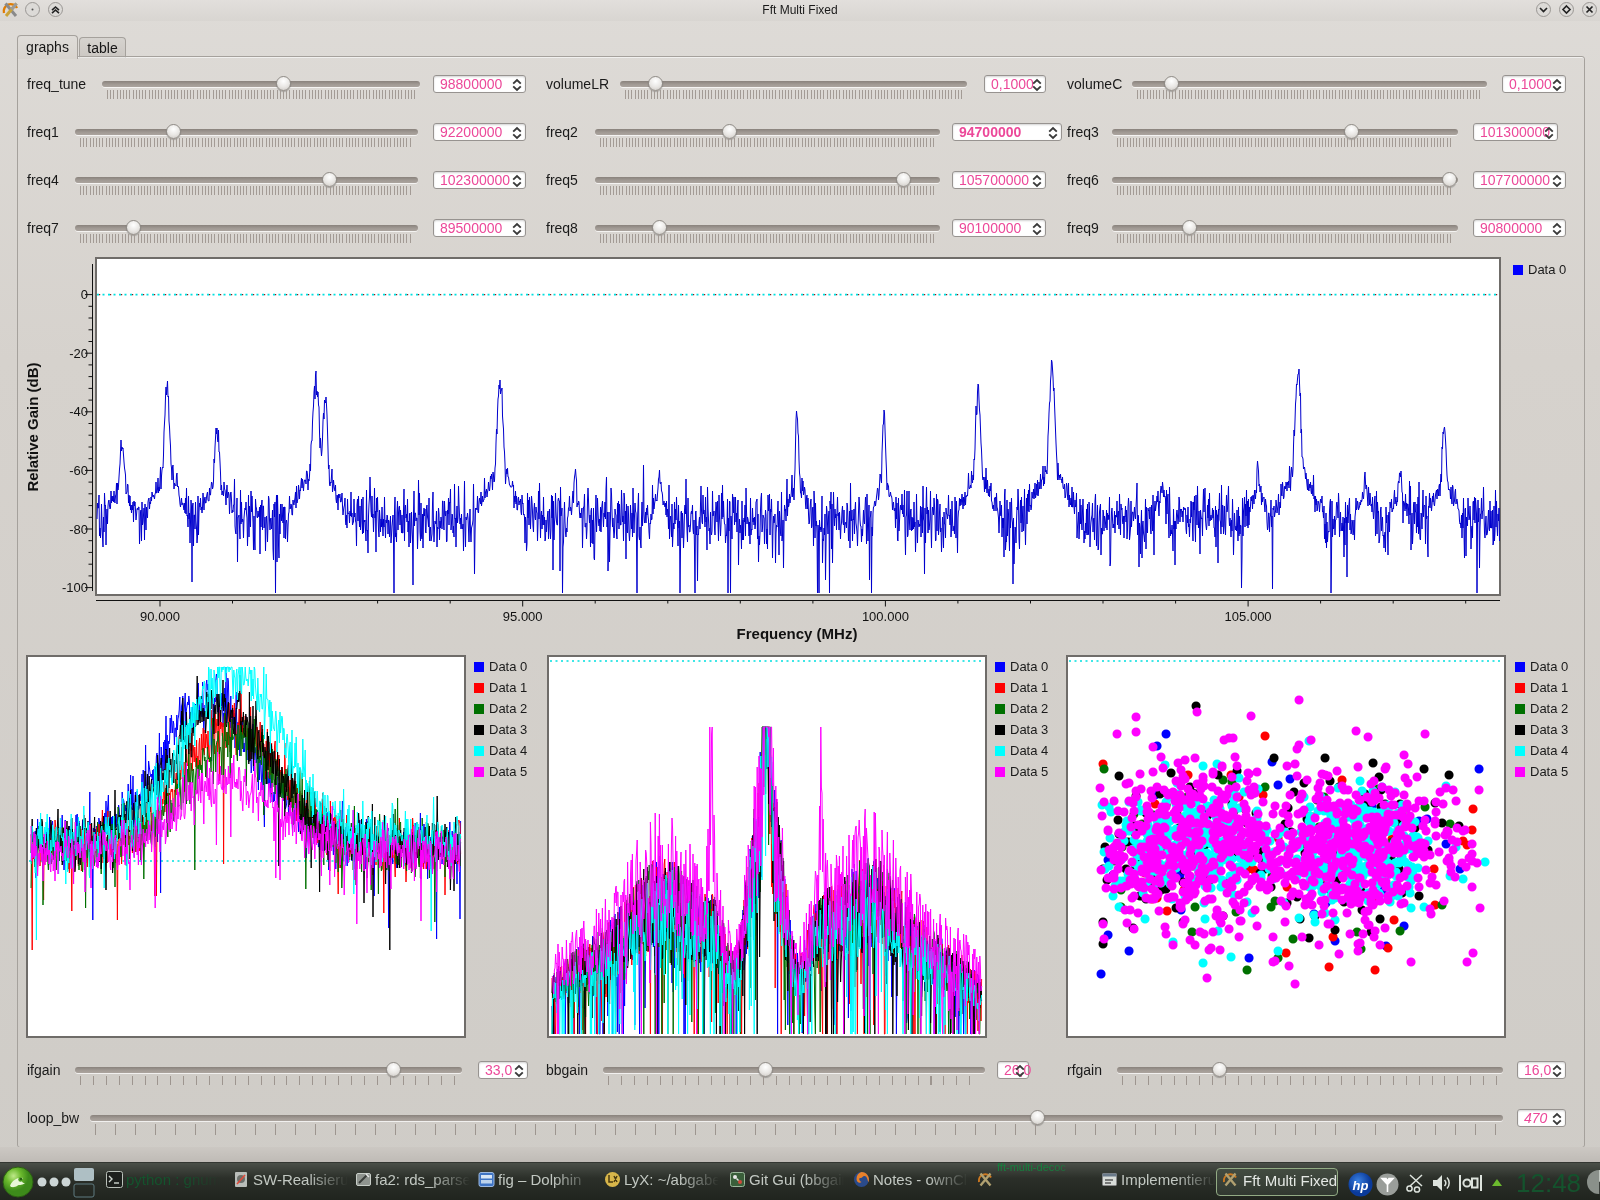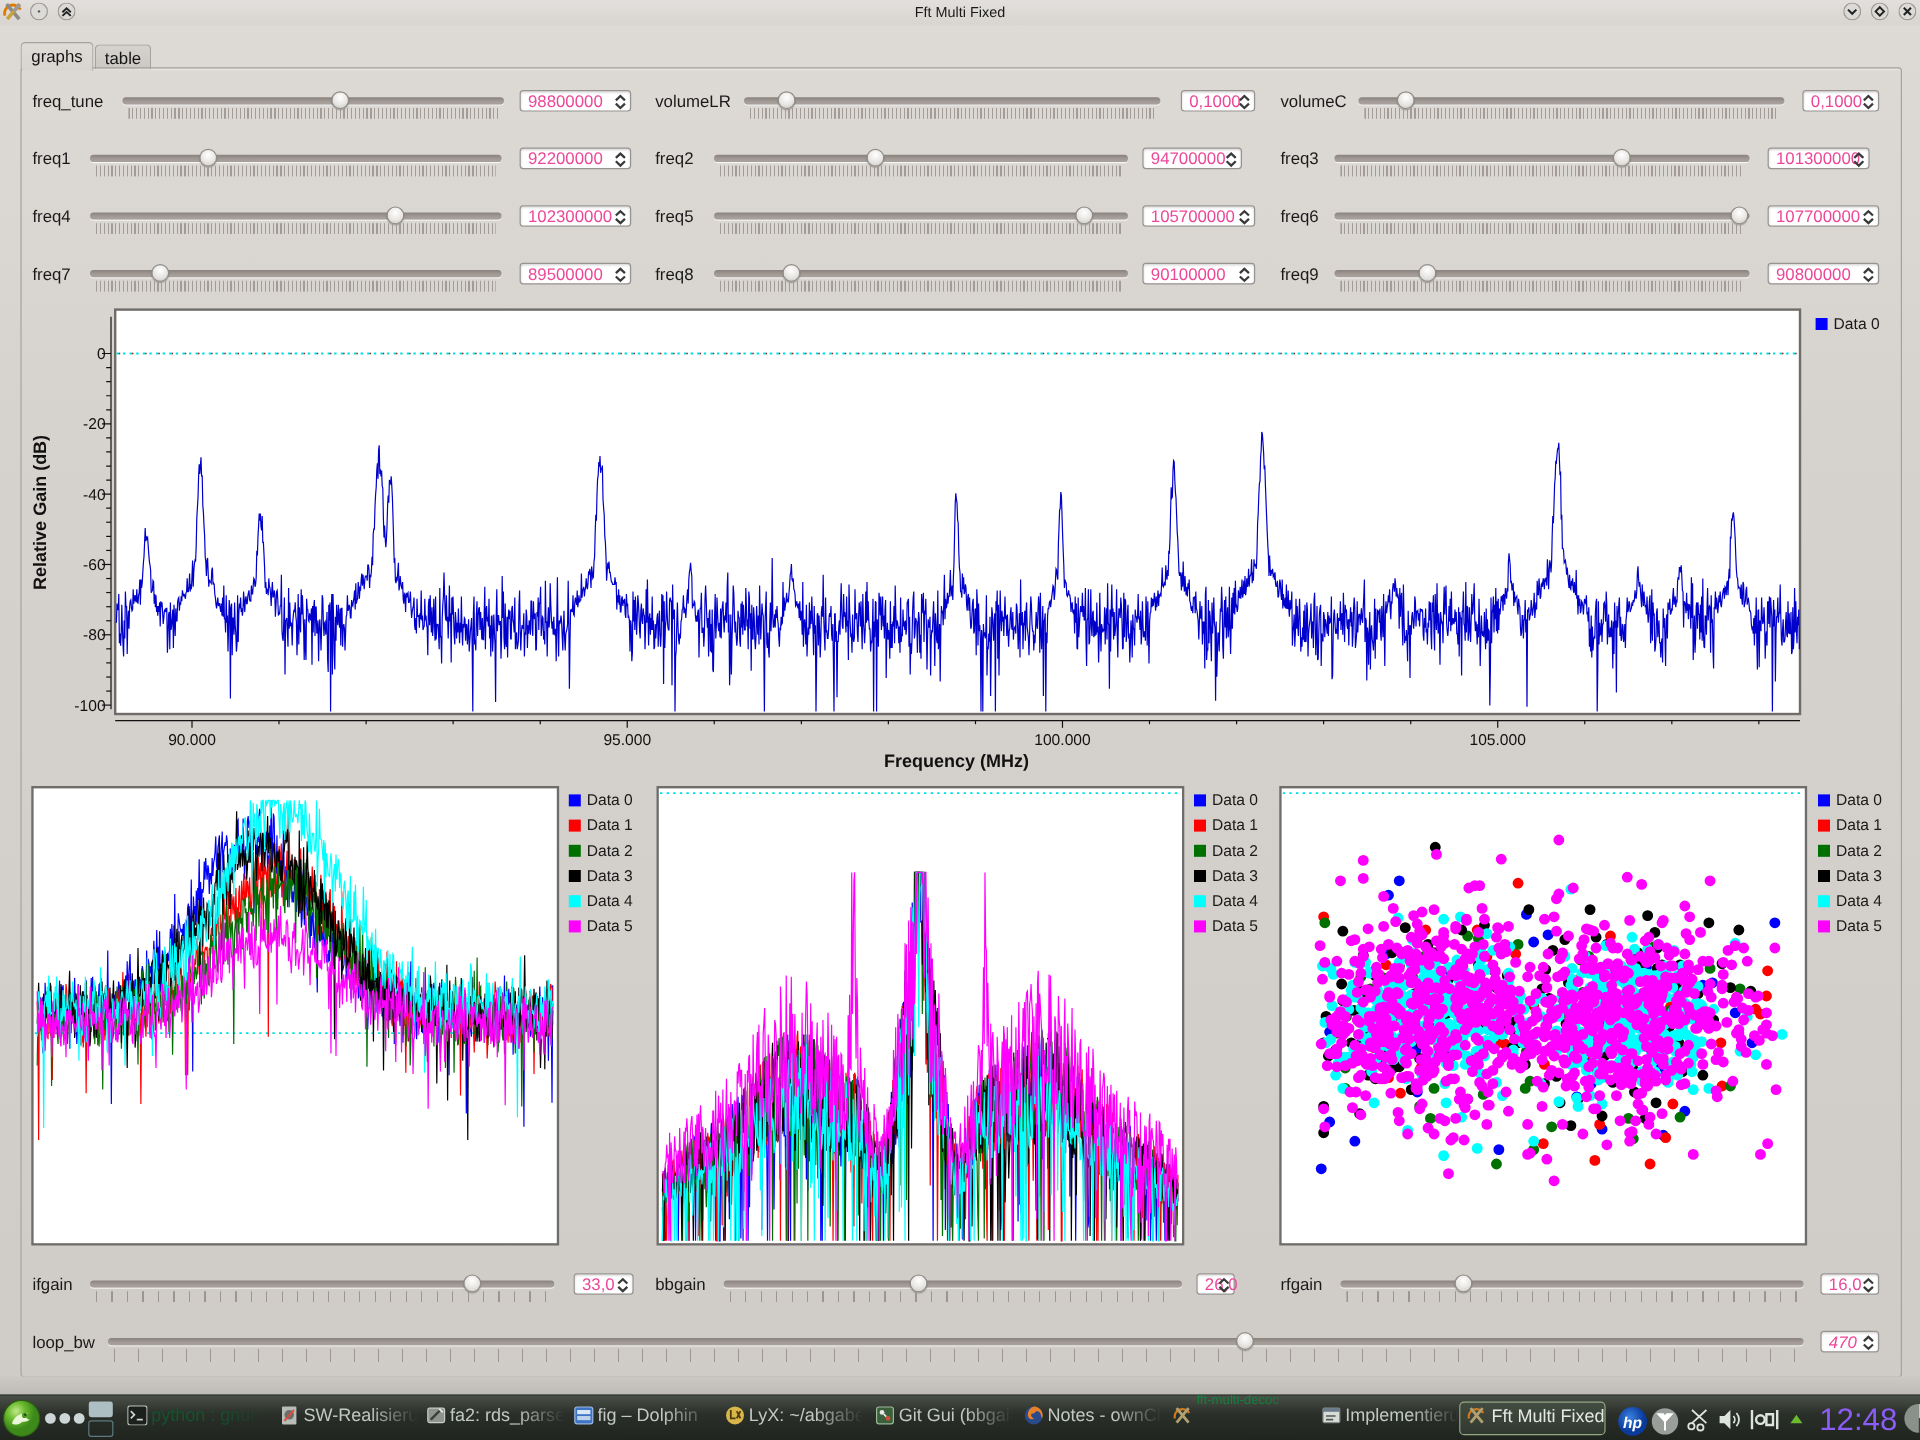--- a/index.html
+++ b/index.html
@@ -100,21 +100,21 @@
     <span>92200000</span>
     <svg width="12" height="16" viewBox="0 0 12 16">
       <path d="M2.2 6.6 6 3 9.8 6.6" stroke="#3a3a3a" stroke-width="1.9" fill="none"></path>
       <path d="M2.2 9.4 6 13 9.8 9.4" stroke="#3a3a3a" stroke-width="1.9" fill="none"></path>
     </svg>
   </div>
 <div class="lbl" style="left:546px;top:123px;">freq2</div>
 <div class="groove" style="left:595px;top:129px;width:345px;"></div>
 <div class="knob" style="left:722px;top:124px;"></div>
 <div class="ticks" style="left:600px;top:138px;width:335px;"></div>
-<div class="spin" style="left:952px;top:123px;width:83px;">
+<div class="spin" style="left:952px;top:123px;width:110px;font-weight:bold;">
     <span>94700000</span>
     <svg width="12" height="16" viewBox="0 0 12 16">
       <path d="M2.2 6.6 6 3 9.8 6.6" stroke="#3a3a3a" stroke-width="1.9" fill="none"></path>
       <path d="M2.2 9.4 6 13 9.8 9.4" stroke="#3a3a3a" stroke-width="1.9" fill="none"></path>
     </svg>
   </div>
 <div class="lbl" style="left:1067px;top:123px;">freq3</div>
 <div class="groove" style="left:1112px;top:129px;width:346px;"></div>
 <div class="knob" style="left:1344px;top:124px;"></div>
 <div class="ticks" style="left:1117px;top:138px;width:336px;"></div>
@@ -472,17 +472,17 @@
 <svg class="abs" style="left:1458px;top:1174px" width="25" height="18" viewBox="0 0 25 18">
  <g stroke="#dde3dd" stroke-width="2" fill="none">
  <path d="M2 1v16M23 1v16"></path>
       <circle cx="9" cy="9" r="3.6"></circle>
       <path d="M14 4.5h5.5v9H14z"></path>
     </g>
   </svg>
 <svg class="abs" style="left:1491px;top:1178px" width="12" height="9" viewBox="0 0 12 9">
     <path d="M6 1 11 8H1z" fill="#6cba2e"></path>
   </svg>
-<div class="abs" style="left:1516px;top:1168px;width:70px;font-size:26px;color:#8b5cf6;">12:48</div>
+<div class="abs" style="left:1516px;top:1168px;width:70px;font-size:26px;color:#14532d;">12:48</div>
 <svg class="abs" style="left:1586px;top:1169px" width="14" height="26" viewBox="0 0 14 26">
  <circle cx="13" cy="13" r="12" fill="#3a3e3a"></circle>
     <path d="M13 1a12 12 0 0 0 0 24z" fill="#8a908a"></path>
     <path d="M13 13 24 8a12 12 0 0 0-11-7z" fill="#c2c8c2"></path>
   </svg>
 </body></html>

